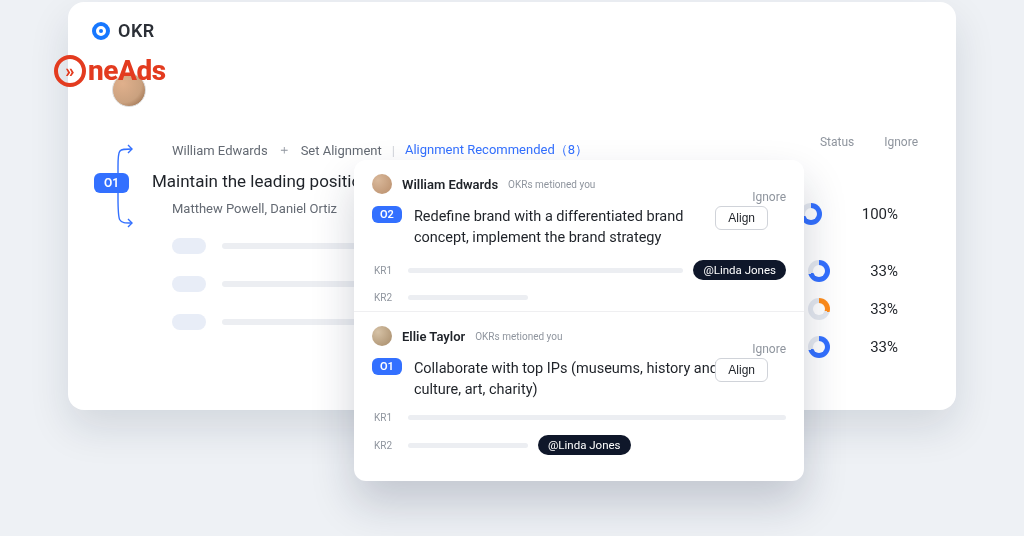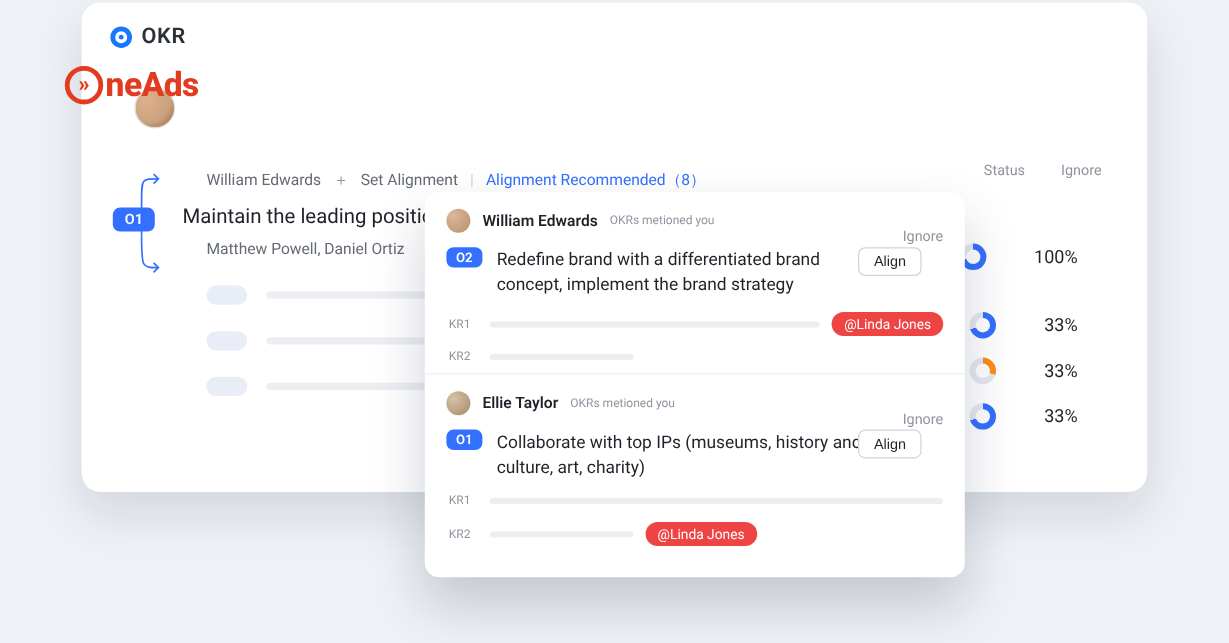--- a/index.html
+++ b/index.html
@@ -52,21 +52,21 @@
   .pop-sub { font-size:10px; color:#8f959e; }
   .ignore-link { position:absolute; right:0; top:16px; font-size:12px; color:#8f959e; }
   .pop-obj { display:flex; align-items:flex-start; gap:12px; margin-top:12px; }
   .o-pill-sm { background:#3370ff; color:#fff; font-size:11px; font-weight:600; border-radius:6px; padding:2px 8px; flex-shrink:0;}
   .pop-obj-text { font-size:14.5px; color:#1f2329; line-height:1.45; flex:1; padding-right:60px;}
   .align-btn { border:1px solid #d0d3d9; background:#fff; color:#1f2329; font-size:12px; padding:4px 12px; border-radius:6px; position:absolute; right:18px; }
   .kr-line { display:flex; align-items:center; gap:10px; margin-top:12px; margin-left:2px; }
   .kr-tag { font-size:10px; color:#8f959e; width:24px; }
   .kr-bar { flex:1; height:5px; border-radius:3px; background:#eceef2; }
   .kr-bar-short { width:120px; height:5px; border-radius:3px; background:#eceef2; }
-  .mention-chip { background:#ef4444; color:#fff; font-size:11.5px; padding:3px 10px; border-radius:12px; }
+  .mention-chip { background:#0f172a; color:#fff; font-size:11.5px; padding:3px 10px; border-radius:12px; }
   .plus-ic { font-size:13px; color:#8f959e; }
 </style>
 </head>
 <body>
 
 <div class="canvas">
 
   <div class="main-card">
 
     <div class="top-row">

